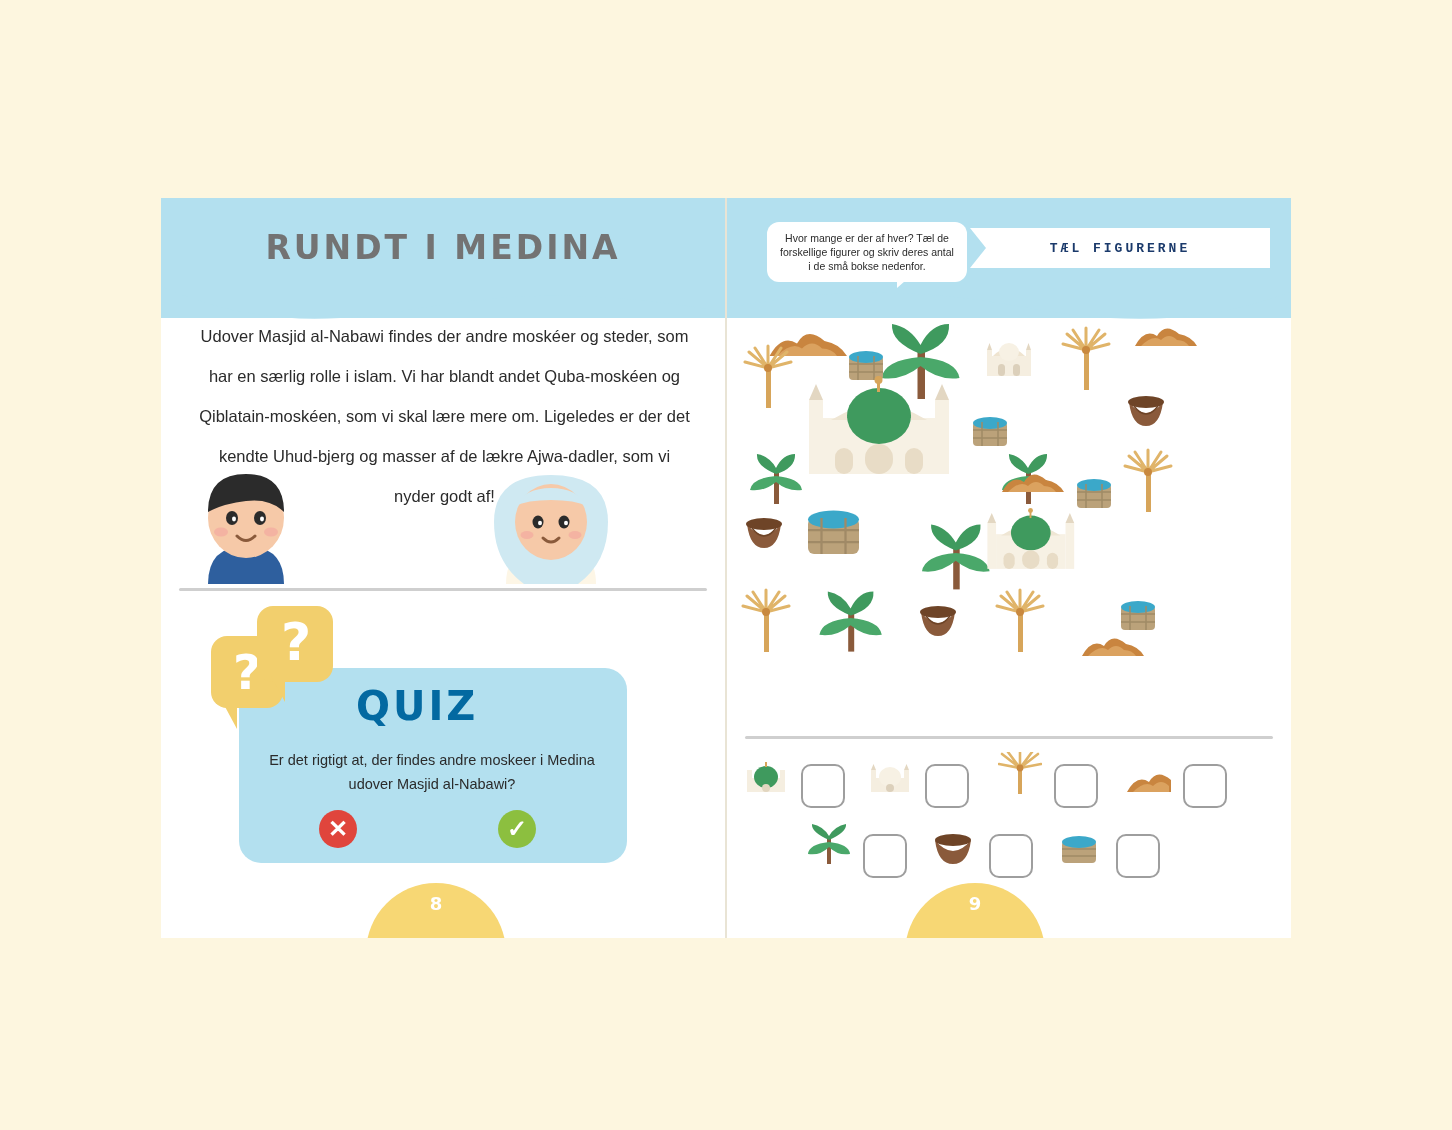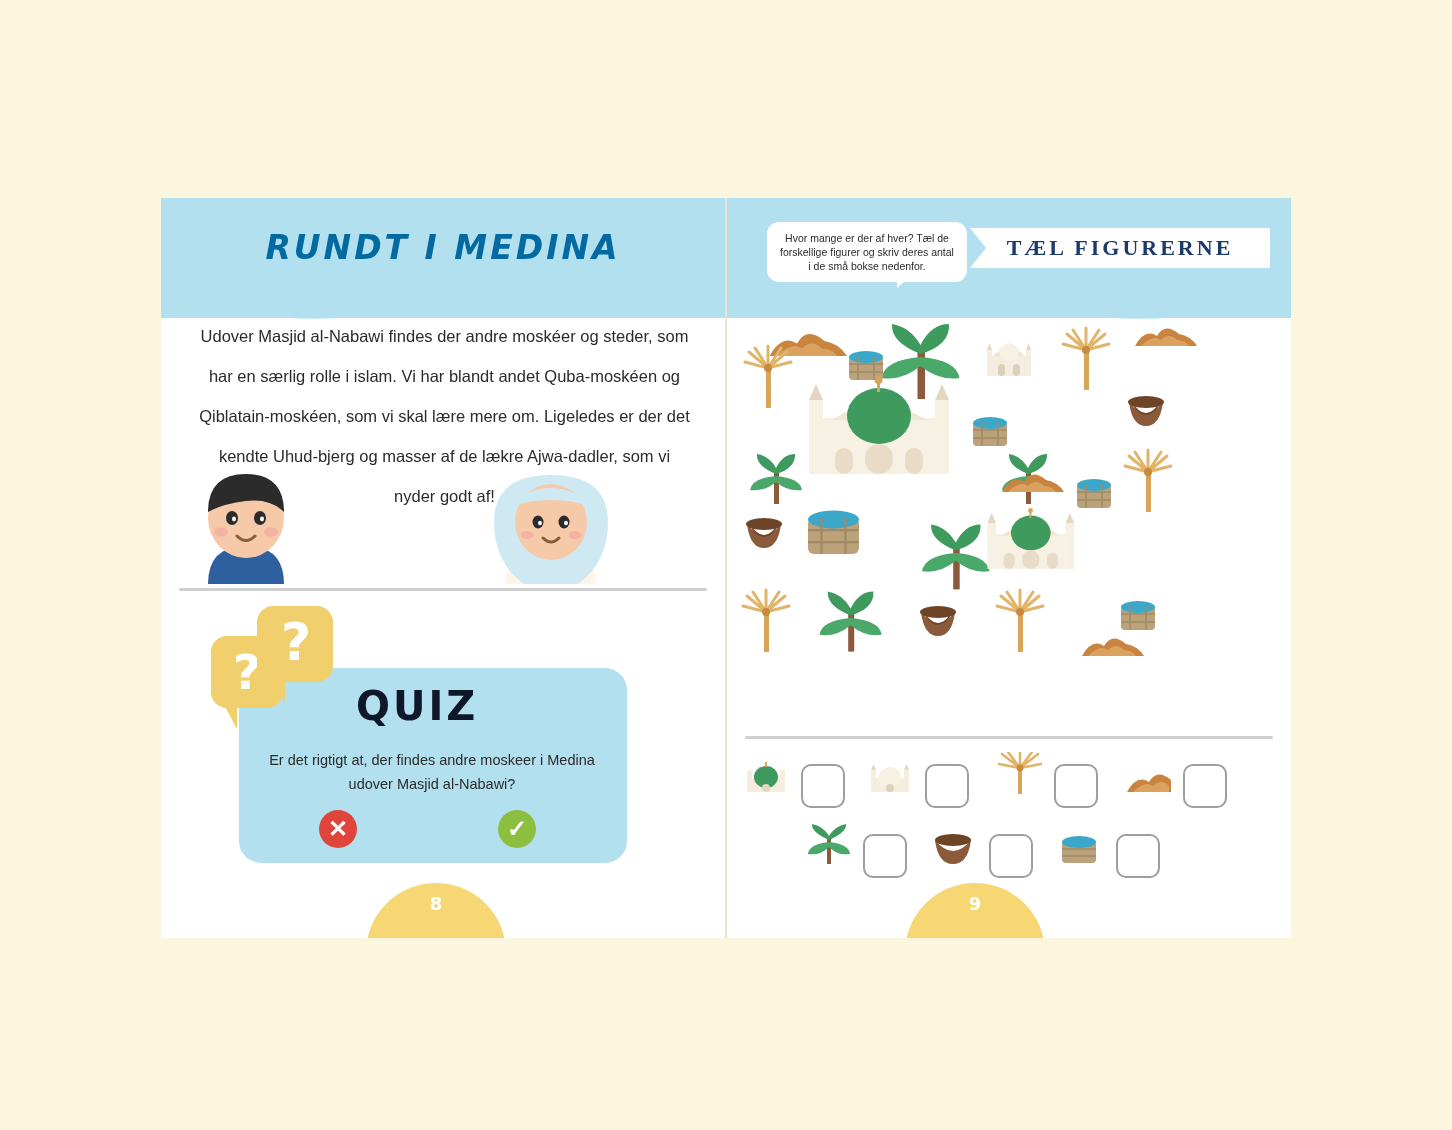--- a/index.html
+++ b/index.html
@@ -53,22 +53,21 @@
 
   .title-main {
     position: absolute;
     left: 0; top: 30px;
     width: 100%;
     text-align: center;
     font-family: "DejaVu Sans", sans-serif;
     font-weight: bold;
     font-size: 33px;
     letter-spacing: 3px;
-    color: #0369a1;
-    font-style: italic;
+    color: #737373;
   }
 
   .intro {
     position: absolute;
     left: 36px; top: 118px;
     width: 495px;
     text-align: center;
     font-size: 16.5px;
     line-height: 40px;
     color: #2b2b2b;
@@ -99,21 +98,21 @@
     background: #b3e0ef;
     border-radius: 22px;
   }
   .quiz-word {
     position: absolute;
     left: 195px; top: 485px;
     font-family: "DejaVu Sans", sans-serif;
     font-weight: bold;
     font-size: 40px;
     letter-spacing: 3px;
-    color: #0f172a;
+    color: #0369a1;
   }
   .quiz-question {
     position: absolute;
     left: 96px; top: 550px;
     width: 350px;
     text-align: center;
     font-size: 14.5px;
     line-height: 24px;
     color: #2b2b2b;
   }
@@ -192,23 +191,23 @@
   .ribbon {
     position: absolute;
     left: 243px; top: 30px;
     width: 300px; height: 40px;
     background: #ffffff;
     display: flex;
     align-items: center;
     justify-content: center;
   }
   .ribbon-title {
-    font-family: Liberation Serif, serif;
+    font-family: Liberation Mono, monospace;
     font-weight: bold;
-    font-size: 22px;
+    font-size: 13px;
     letter-spacing: 3px;
     color: #1b3a6b;
   }
   .ribbon-notch-l {
     position: absolute;
     left: 243px; top: 30px;
     width: 0; height: 0;
     border-left: 16px solid #b3e0ef;
     border-top: 20px solid transparent;
     border-bottom: 20px solid transparent;

